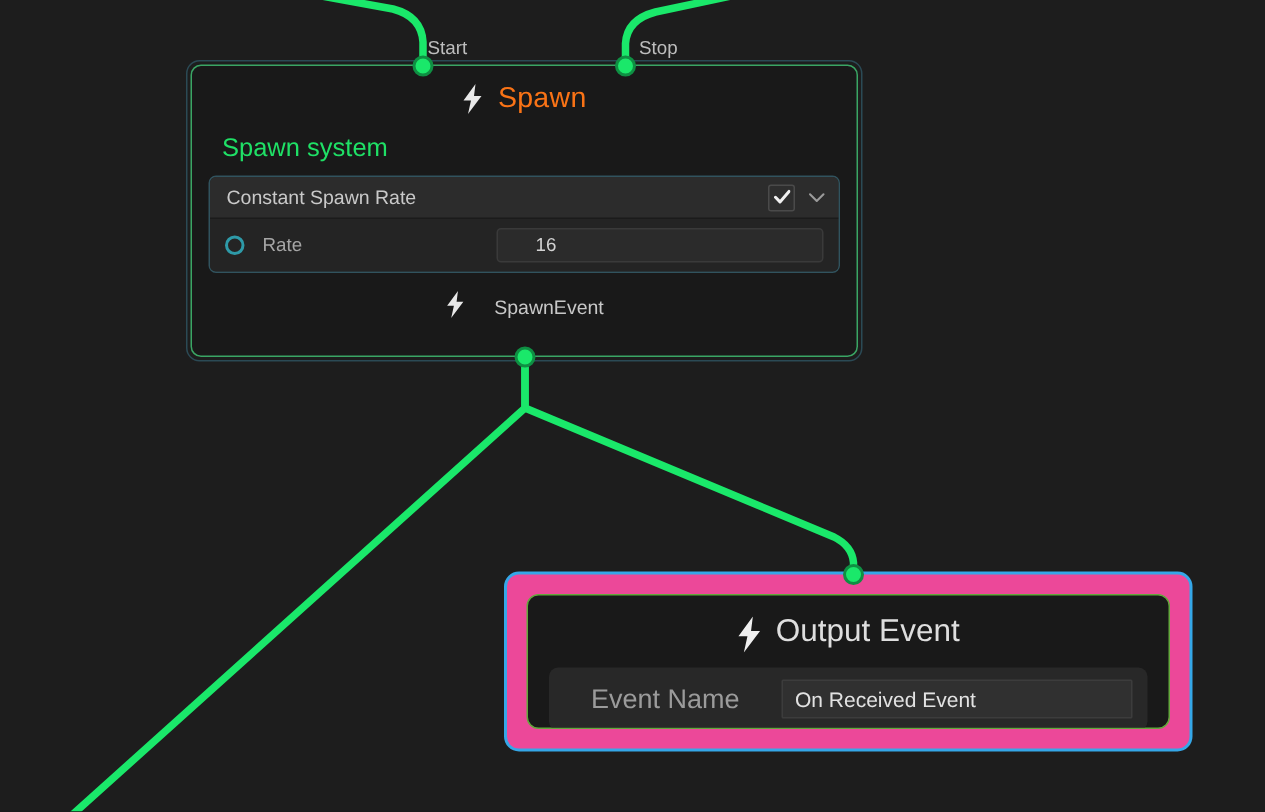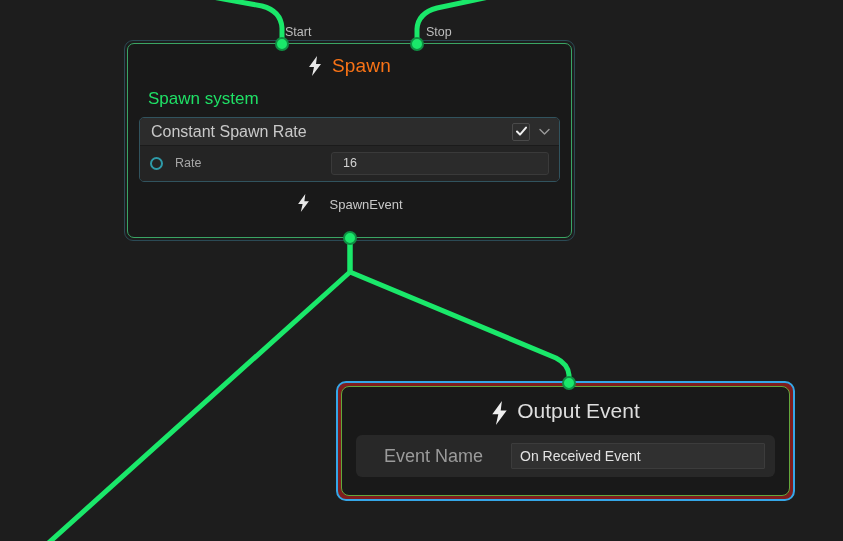--- a/index.html
+++ b/index.html
@@ -68,21 +68,21 @@
     background:#242424;
   }
   .block-head{
     height:27px;
     background:#2c2c2c;
     display:flex;align-items:center;
     padding:0 8px 0 11px;
     border-bottom:1px solid #1b1b1b;
   }
   .block-name{
-    color:#c9c9c9;font-size:16px;flex:1;
+    color:#c9c9c9;font-size:13px;flex:1;
   }
   .chk{
     width:16px;height:16px;border-radius:2px;
     background:#2e2e2e;border:1px solid #4a4a4a;
     display:flex;align-items:center;justify-content:center;
     margin-right:7px;
   }
   .chk svg{display:block;}
   .chev{width:14px;height:14px;display:flex;align-items:center;justify-content:center;}
 
@@ -100,39 +100,39 @@
     margin:0 12px 0 4px;
     flex:0 0 auto;
   }
   .prop-label{color:#a6a6a6;font-size:12.5px;width:156px;}
   .prop-field{
     flex:1;height:21px;
     background:#2b2b2b;
     border:1px solid #3a3a3a;
     border-radius:3px;
     display:flex;align-items:center;
-    padding:0 11px;
+    padding:0 25px;
     color:#d2d2d2;font-size:12.5px;
   }
 
   
   .ctx-footer{
     height:36px;
     display:flex;align-items:center;justify-content:center;gap:19px;
     color:#c8c8c8;font-size:13px;
     margin-top:4px;
   }
 
   
   .node-out{
     left:336px;top:381px;width:459px;height:120px;
     border:2px solid #35a7e8;
     border-radius:10px;
-    background:#7f1d1d;
-    padding:3px;
+    background:#ec4899;
+    padding:13px;
   }
   .node-out-inner{
     width:100%;height:100%;
     box-sizing:border-box;
     border:1px solid #63a83c;
     border-radius:8px;
     background:#191919;
     overflow:hidden;
   }
   .out-title{

